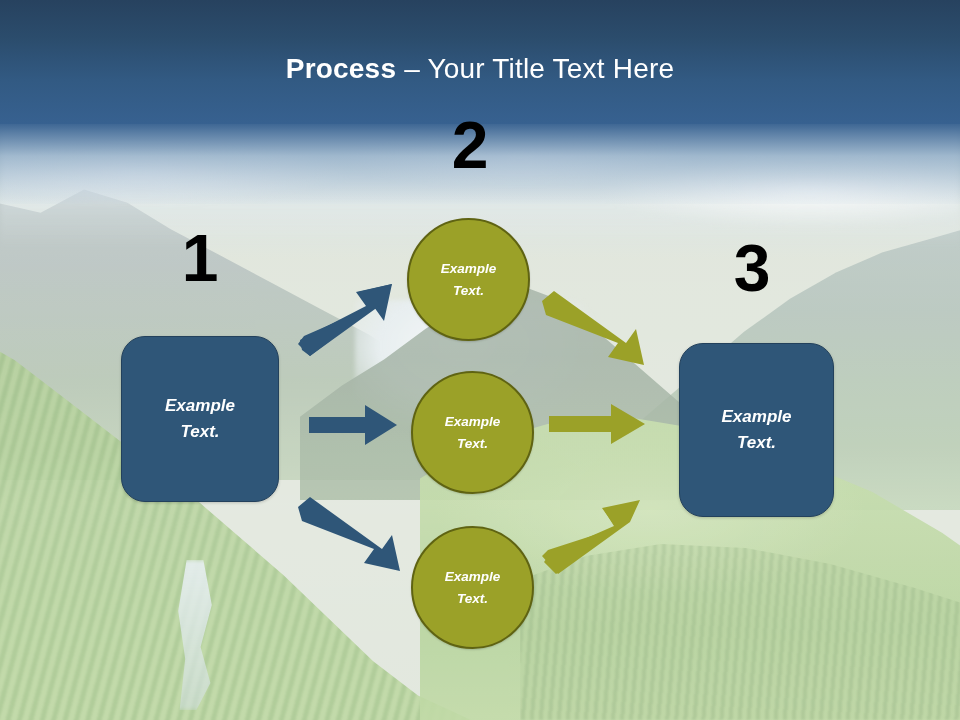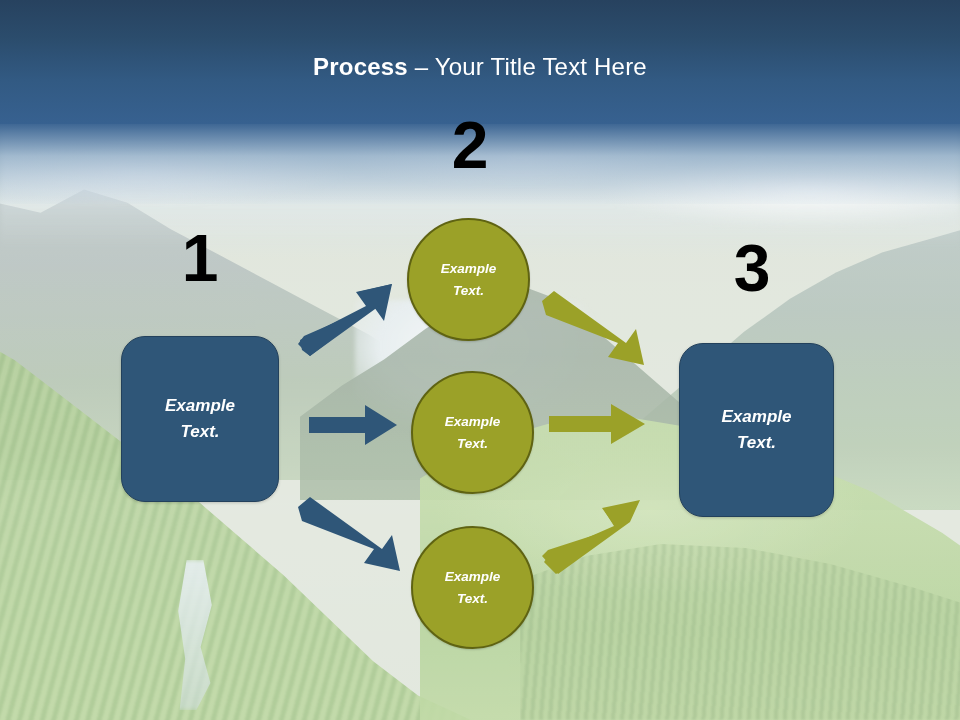--- a/index.html
+++ b/index.html
@@ -144,21 +144,21 @@
     background:linear-gradient(to bottom, #27425f 0%, #2b4c6c 30%, #325a83 65%, #376190 100%);
   }
   .title-fade {
     position:absolute; left:0; top:124px; width:960px; height:80px;
     background:linear-gradient(to bottom, rgba(55,97,144,.95) 0%, rgba(104,142,178,.55) 40%, rgba(200,216,228,.12) 100%);
   }
 
   .slide-title {
     position:absolute; left:0; top:53px; width:960px;
     text-align:center;
-    font-size:24px;
+    font-size:28px;
     color:#ffffff;
     letter-spacing:.2px;
     white-space:nowrap;
   }
   .slide-title .t-bold { font-weight:bold; }
   .slide-title .t-rest { font-weight:normal; }
 
   
   .step-number {
     position:absolute;

